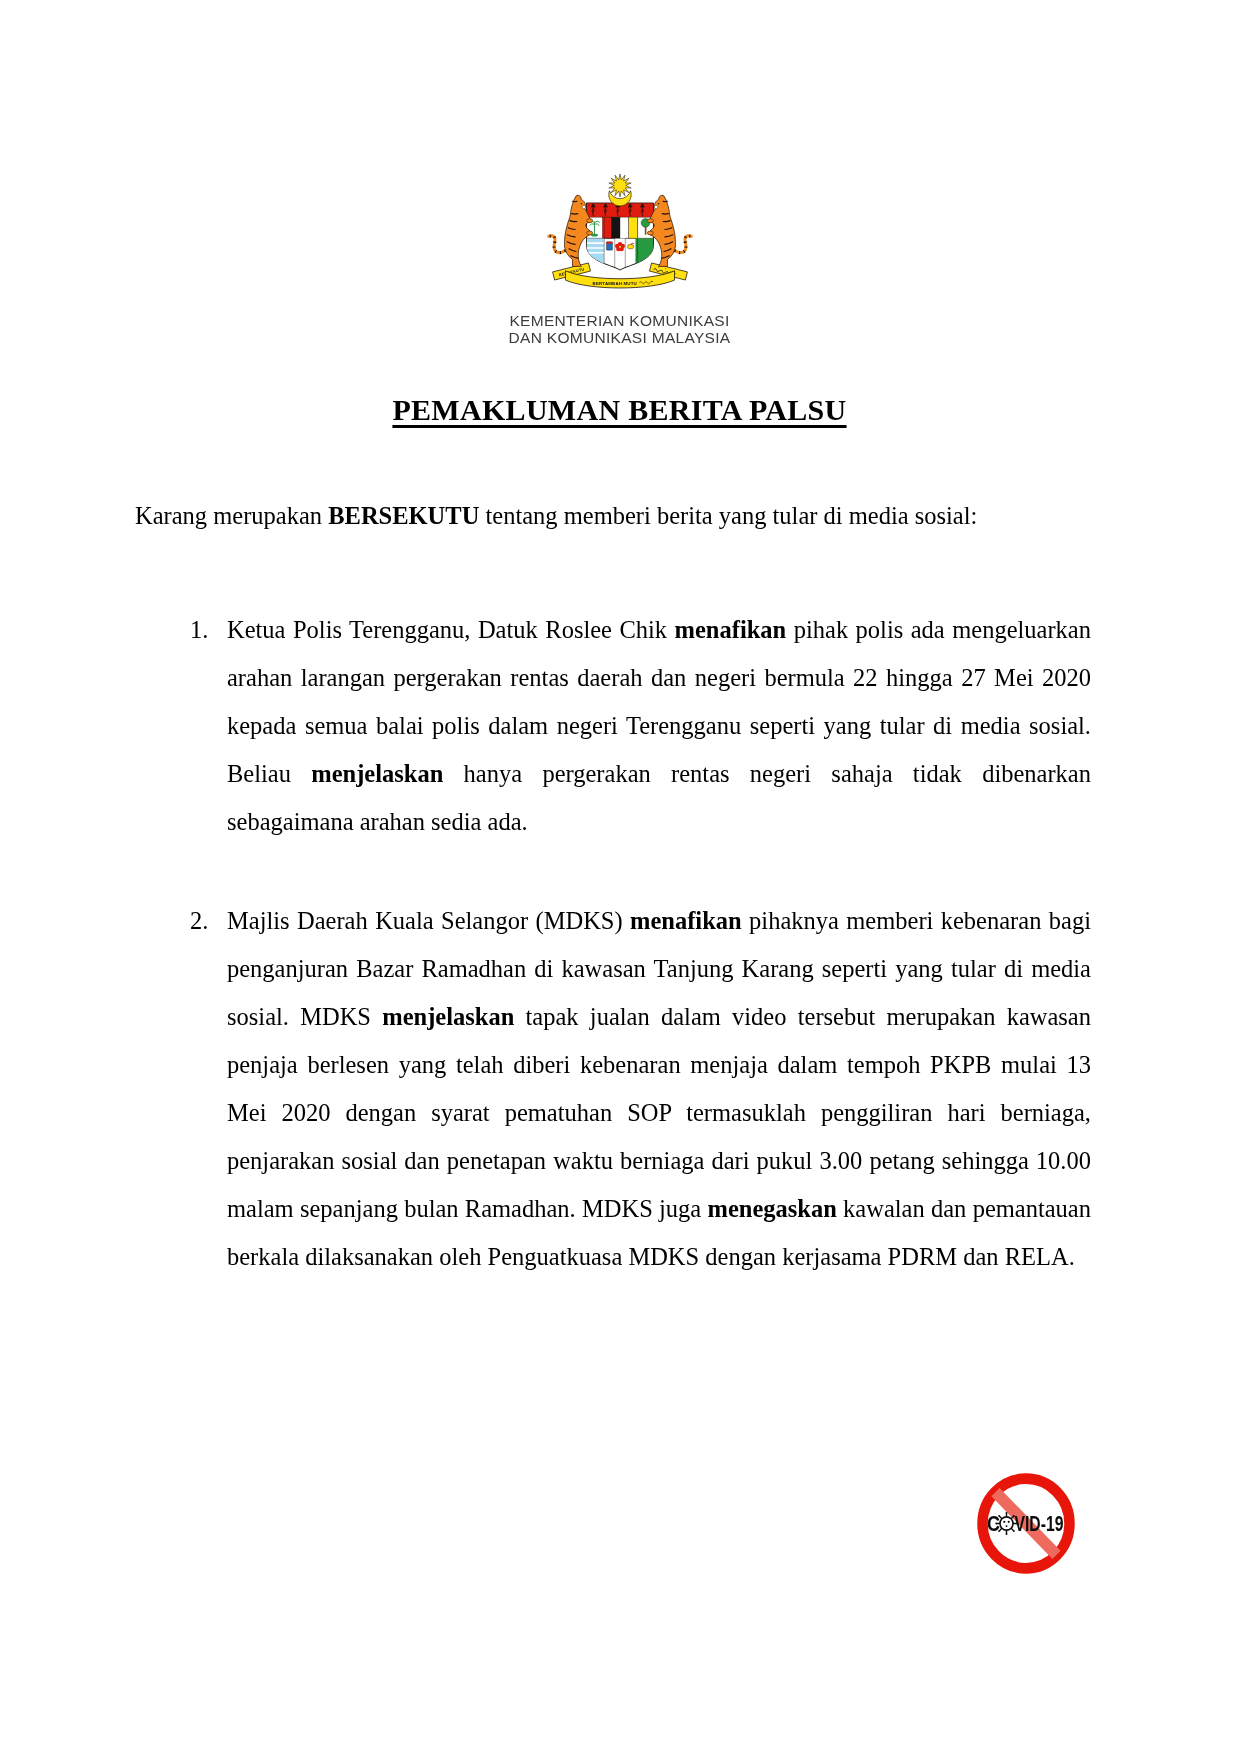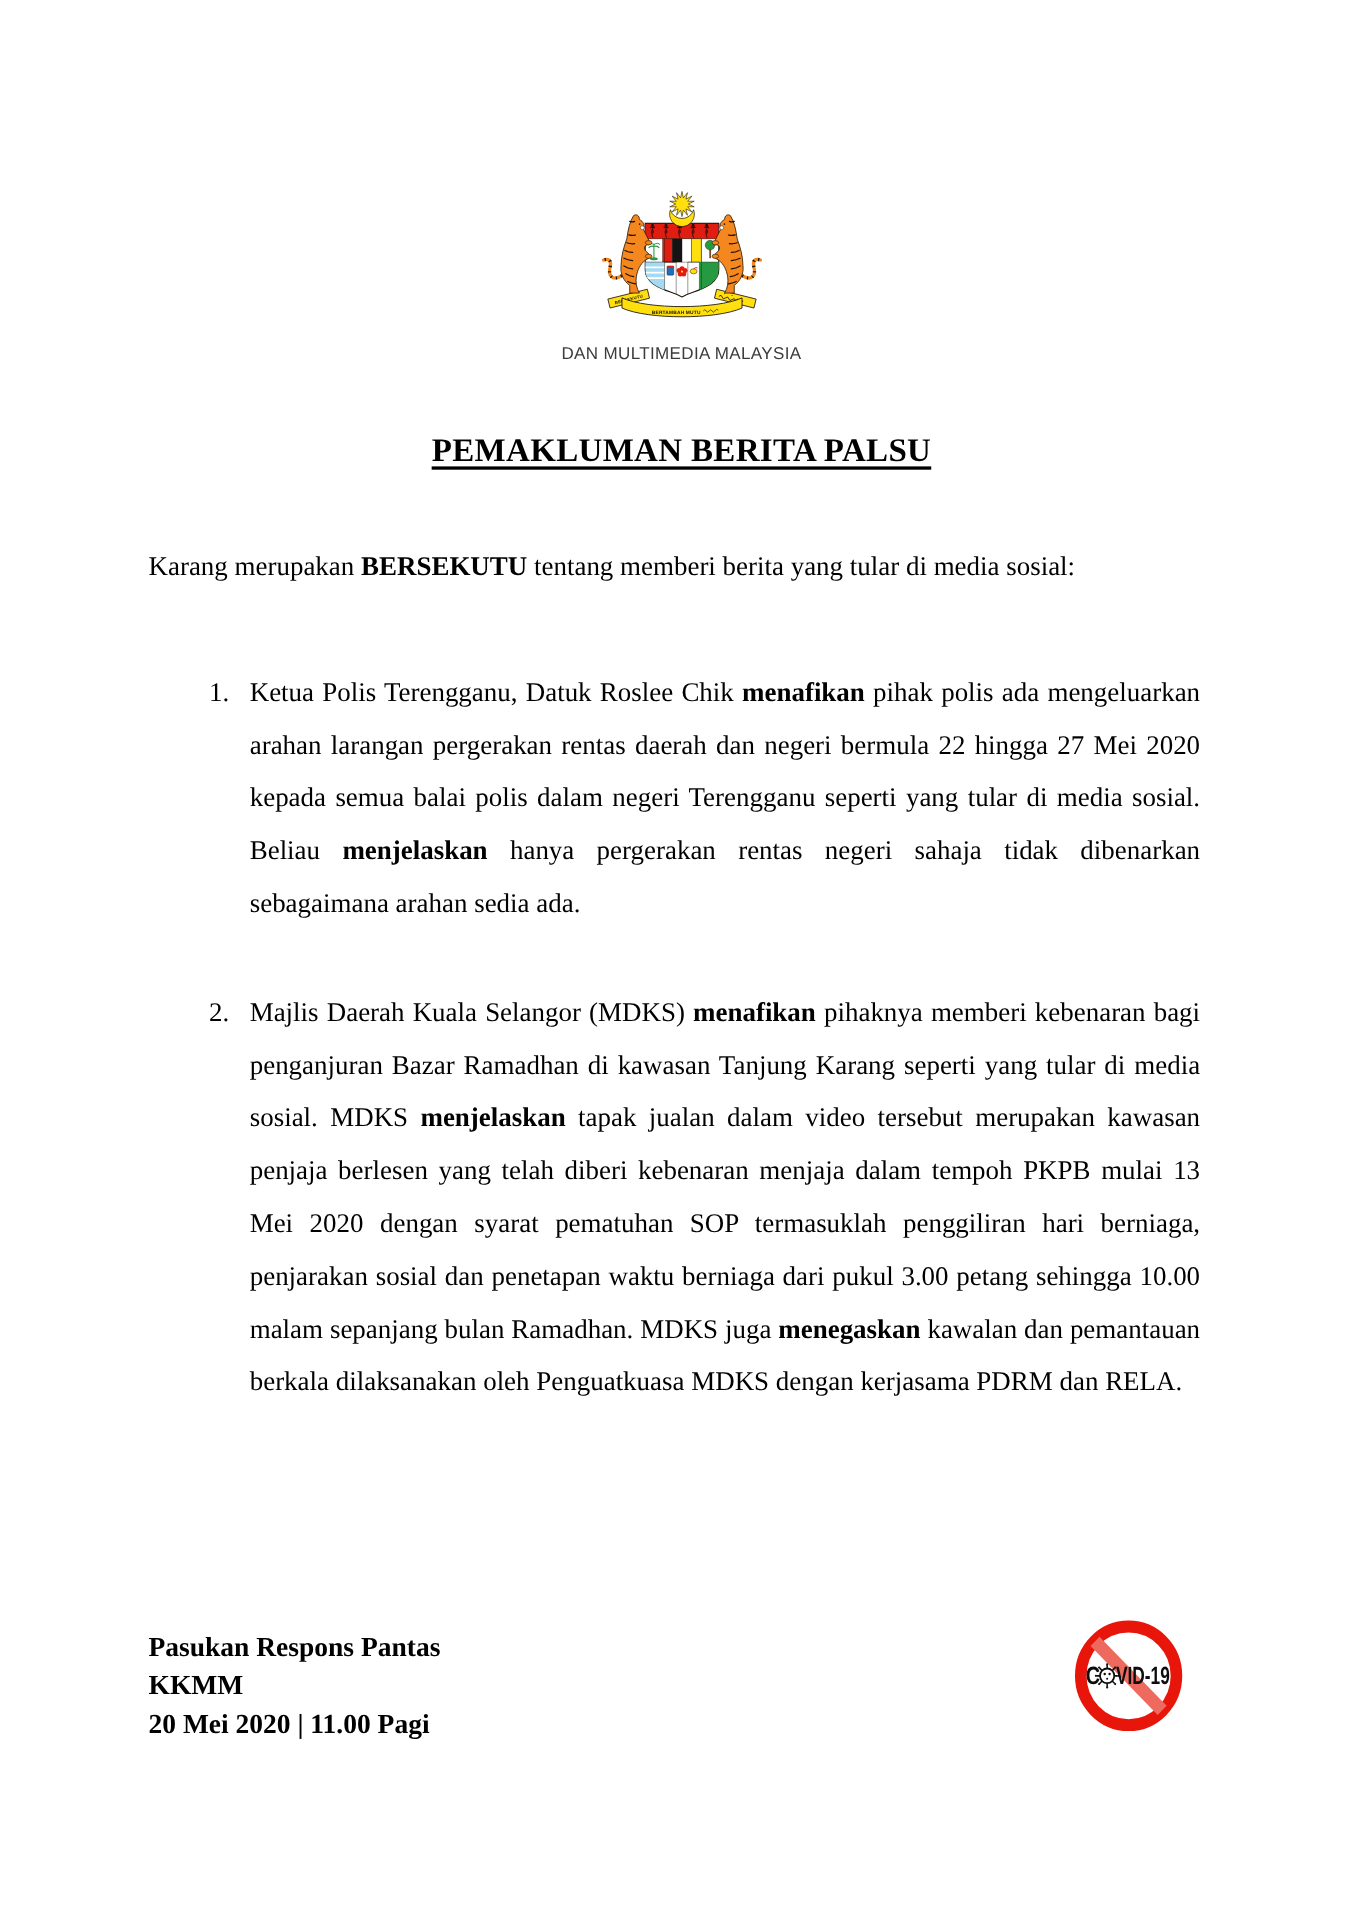--- a/index.html
+++ b/index.html
@@ -179,45 +179,41 @@
         </g>
       </g>
 
       <use href="#tigerLeft"></use>
       <use href="#tigerLeft" transform="translate(200,0) scale(-1,1)"></use>
 
       <path d="M88,28 A12.8,12.8 0 1 0 112,28 A12.5,12.5 0 0 1 88,28 Z" fill="#ffdf0e" stroke="#1d1208" stroke-width="0.7"></path>
       <polygon points="100,9 101.45,15.66 105.64,10.29 104.05,16.92 110.16,13.89 105.86,19.18 112.67,19.11 106.5,22 112.67,24.89 105.86,24.82 110.16,30.11 104.05,27.08 105.64,33.71 101.45,28.34 100,35 98.55,28.34 94.36,33.71 95.95,27.08 89.84,30.11 94.14,24.82 87.33,24.89 93.5,22 87.33,19.11 94.14,19.18 89.84,13.89 95.95,16.92 94.36,10.29 98.55,15.66" fill="#ffdf0e" stroke="#1d1208" stroke-width="0.6"></polygon>
     </svg>
     <div class="ministry-name">
-      <div>DAN MULTIMEDIA MALAYSIA</div>
+      <div>KEMENTERIAN KOMUNIKASI</div>
+      <div>DAN KOMUNIKASI MALAYSIA</div>
     </div>
   </div>
 
   <div class="doc-title">
     <span>PEMAKLUMAN BERITA PALSU</span>
   </div>
 
   <div class="intro"><span>Karang merupakan </span><span class="seg-bold">BERSEKUTU</span><span> tentang memberi berita yang tular di media sosial:</span></div>
 
   <div class="list-item item1">
     <div class="item-num">1.</div>
     <div class="item-body"><span>Ketua Polis Terengganu, Datuk Roslee Chik </span><span class="seg-bold">menafikan</span><span> pihak polis ada mengeluarkan arahan larangan pergerakan rentas daerah dan negeri bermula 22 hingga 27 Mei 2020 kepada semua balai polis dalam negeri Terengganu seperti yang tular di media sosial. Beliau </span><span class="seg-bold">menjelaskan</span><span> hanya pergerakan rentas negeri sahaja tidak dibenarkan sebagaimana arahan sedia ada.</span></div>
   </div>
 
   <div class="list-item item2">
     <div class="item-num">2.</div>
     <div class="item-body"><span>Majlis Daerah Kuala Selangor (MDKS) </span><span class="seg-bold">menafikan</span><span> pihaknya memberi kebenaran bagi penganjuran Bazar Ramadhan di kawasan Tanjung Karang seperti yang tular di media sosial. MDKS </span><span class="seg-bold">menjelaskan</span><span> tapak jualan dalam video tersebut merupakan kawasan penjaja berlesen yang telah diberi kebenaran menjaja dalam tempoh PKPB mulai 13 Mei 2020 dengan syarat pematuhan SOP termasuklah penggiliran hari berniaga, penjarakan sosial dan penetapan waktu berniaga dari pukul 3.00 petang sehingga 10.00 malam sepanjang bulan Ramadhan. MDKS juga </span><span class="seg-bold">menegaskan</span><span> kawalan dan pemantauan berkala dilaksanakan oleh Penguatkuasa MDKS dengan kerjasama PDRM dan RELA.</span></div>
   </div>
 
-  <div class="footer-block">
-    <div>Pasukan Respons Pantas</div>
-    <div>KKMM</div>
-    <div>20 Mei 2020 | 11.00 Pagi</div>
-  </div>
 
   <div class="covid-badge">
     <svg viewBox="0 0 100 100" preserveAspectRatio="none">
       <circle cx="50" cy="50" r="43.5" fill="#ffffff" stroke="#e8150a" stroke-width="10.5"></circle>
       <line x1="19.5" y1="19.5" x2="80.5" y2="80.5" stroke="#ef6a5e" stroke-width="11.5"></line>
       <text x="11" y="57.5" font-family="Liberation Sans, sans-serif" font-size="22" font-weight="bold" fill="#0d0d0d" textLength="13" lengthAdjust="spacingAndGlyphs">C</text>
       <g transform="translate(30.5,50)">
         <path d="M0,-6.5 L0,-9.6 M4.6,-4.6 L6.8,-6.8 M6.5,0 L9.6,0 M4.6,4.6 L6.8,6.8 M0,6.5 L0,9.6 M-4.6,4.6 L-6.8,6.8 M-6.5,0 L-9.6,0 M-4.6,-4.6 L-6.8,-6.8" stroke="#0d0d0d" stroke-width="1.4"></path>
         <circle cx="0" cy="-10.2" r="1" fill="#0d0d0d"></circle>
           <circle cx="7.3" cy="-7.3" r="1" fill="#0d0d0d"></circle>

